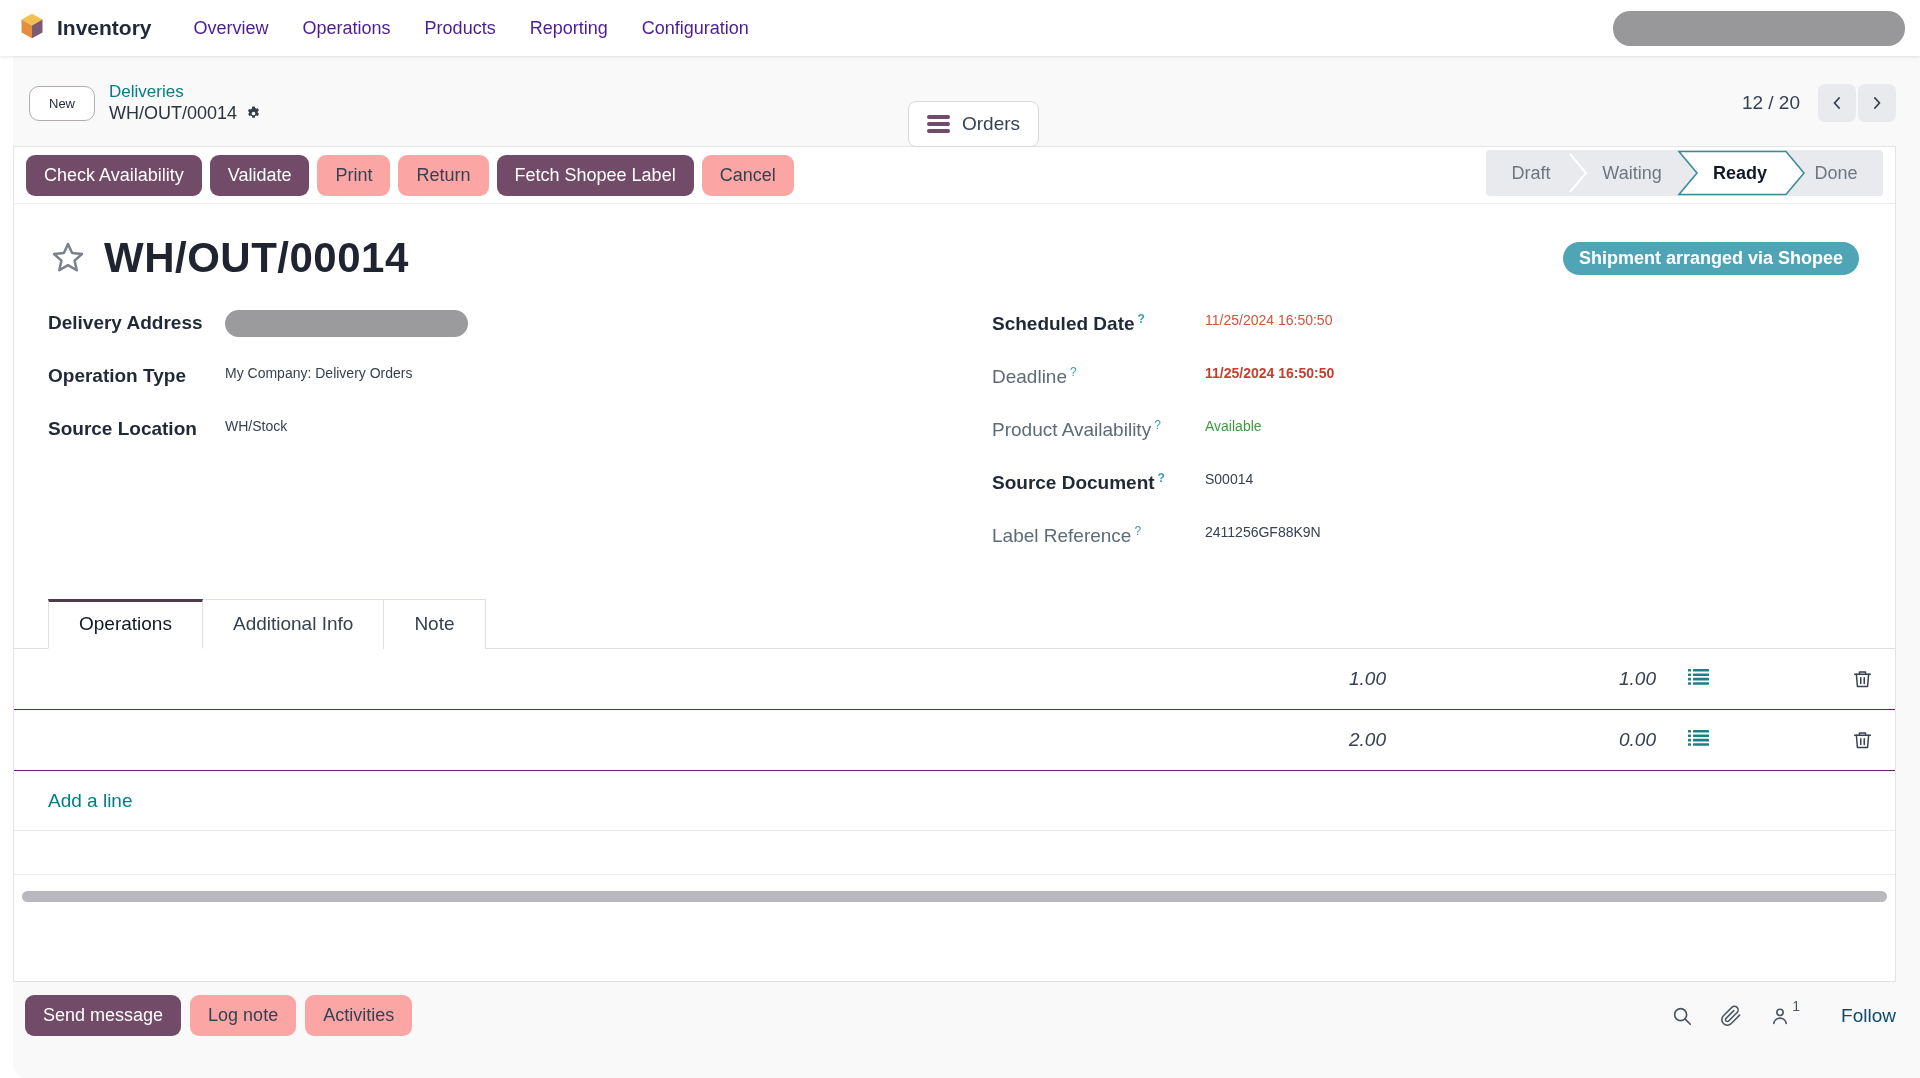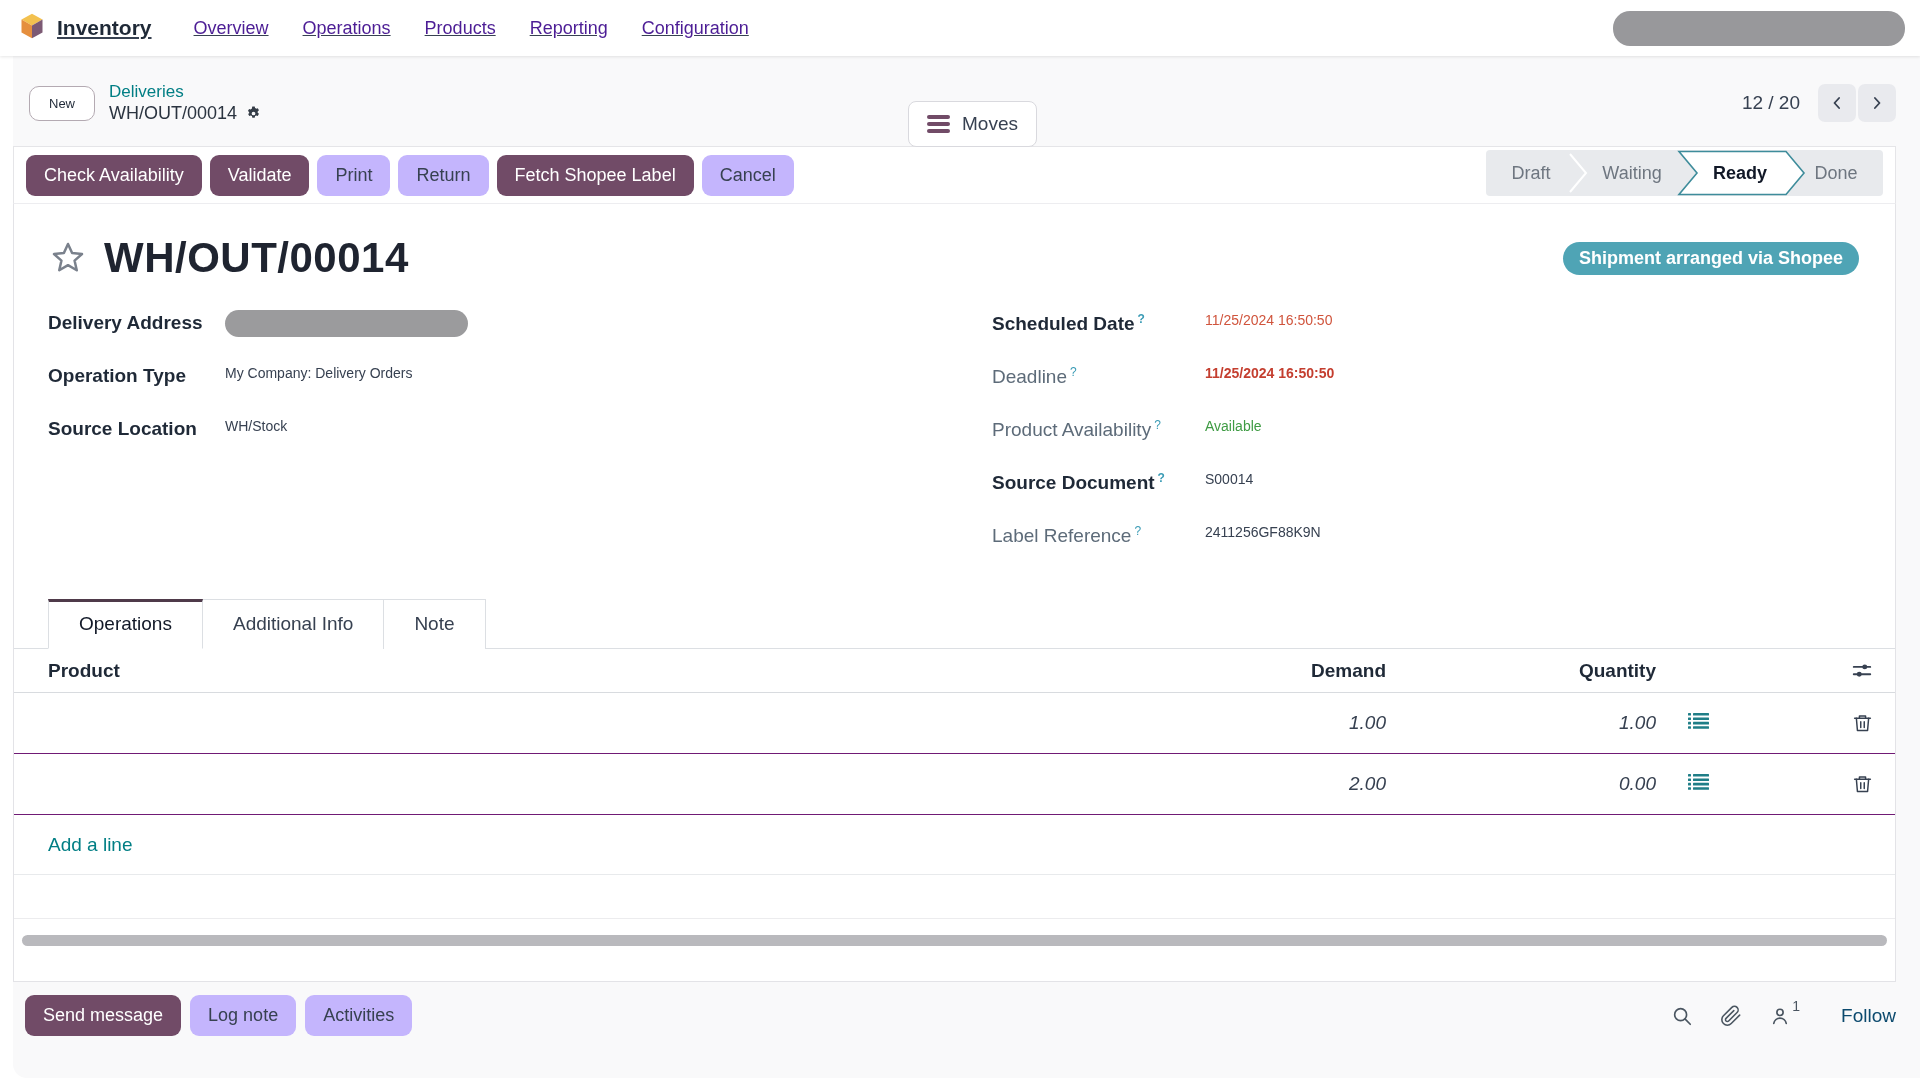--- a/index.html
+++ b/index.html
@@ -1,21 +1,21 @@
 <!DOCTYPE html>
 <html><head>
 <meta charset="utf-8">
 <style>
   * { margin:0; padding:0; box-sizing:border-box; }
   html,body { width:1920px; height:1078px; overflow:hidden; background:#fff;
               font-family:"Liberation Sans", sans-serif; color:#374151; }
 
   
   .navbar { height:56px; background:#fff; display:flex; align-items:center;
-            padding:0 15px 0 18px; box-shadow:0 1px 3px rgba(0,0,0,.10); position:relative; z-index:5;text-decoration:underline; }
+            padding:0 15px 0 18px; box-shadow:0 1px 3px rgba(0,0,0,.10); position:relative; z-index:5; }
   .brand { display:flex; align-items:center; gap:11px; margin-right:28px; cursor:pointer; }
   .brand-name { font-size:21px; font-weight:700; color:#1f2937; }
   .nav-menu { display:flex; align-items:center; gap:6px; }
   .nav-item { font-size:18px; color:#4c1d95; padding:9px 14px; border-radius:6px; cursor:pointer; }
   .systray-pill { margin-left:auto; width:292px; height:35px; border-radius:17px; background:#98989b; }
 
   
   .content { margin-left:13px; height:1022px; background:#f9f9fa;
              border-bottom-left-radius:14px; position:relative; }
 
@@ -39,21 +39,21 @@
   .pager-btn { width:38px; height:38px; background:#e9eaee; border:none; border-radius:7px;
                display:flex; align-items:center; justify-content:center; color:#374151; cursor:pointer; }
 
   
   .status-strip { margin-right:24px; height:58px; background:#fff; border:1px solid #e5e5e8;
                   border-bottom:1px solid #ededf0; display:flex; align-items:center;
                   padding:0 12px; gap:8px; }
   .btn { font-family:inherit; font-size:18px; font-weight:500; border:none; border-radius:9px;
          padding:10px 18px; cursor:pointer; white-space:nowrap;text-align:center; }
   .btn-primary { background:#714B67; color:#fff; }
-  .btn-secondary { background:#c4b5fd; color:#374151; }
+  .btn-secondary { background:#fca5a5; color:#374151; }
   .stepper { margin-left:auto; }
 
   
   .sheet { margin-right:24px; height:778px; background:#fff; border:1px solid #e3e3e7;
            border-top:none; display:flex; flex-direction:column; }
   .sheet-head { display:flex; align-items:center; justify-content:space-between;
                 padding:30px 36px 0 34px; }
   .title-wrap { display:flex; align-items:center; gap:16px; }
   .star { color:#7a818c; display:inline-flex; cursor:pointer; }
   .rec-title { font-size:42px; font-weight:700; color:#1f2430; letter-spacing:.5px; }
@@ -150,21 +150,21 @@
         </span>
       </span>
     </div>
 
     <button class="btn-moves">
       <span class="moves-ico">
           <i></i>
           <i></i>
           <i></i>
         </span>
-      <span>Moves</span>
+      <span>Orders</span>
     </button>
 
     <div class="pager-zone">
       <span class="pager-text">12 / 20</span>
       <div class="pager-btns">
         <button class="pager-btn">
           <svg width="20" height="20" viewBox="0 0 24 24" fill="none" stroke="currentColor" stroke-width="2.2" stroke-linecap="round" stroke-linejoin="round">
               <polyline points="14.5,6 9,12 14.5,18"></polyline>
             </svg>
         </button>
@@ -263,36 +263,20 @@
       </div>
     </div>
 
     <div class="tabs-bar">
       <div class="tab active">Operations</div>
       <div class="tab">Additional Info</div>
       <div class="tab">Note</div>
     </div>
 
     <div>
-      <div class="t-header">
-        <div class="c-product">Product</div>
-        <div class="c-num" style="font-weight:700;color:#1f2937">Demand</div>
-        <div class="c-num" style="font-weight:700;color:#1f2937">Quantity</div>
-        <div></div>
-        <div class="c-end">
-          <span class="sliders">
-            <svg width="22" height="22" viewBox="0 0 24 24" stroke="currentColor" fill="currentColor" stroke-linecap="round">
-              <line x1="3" y1="7.5" x2="21" y2="7.5" stroke-width="2"></line>
-              <circle cx="15" cy="7.5" r="2.7" stroke="none"></circle>
-              <line x1="3" y1="15.5" x2="21" y2="15.5" stroke-width="2"></line>
-              <circle cx="9" cy="15.5" r="2.7" stroke="none"></circle>
-            </svg>
-          </span>
-        </div>
-      </div>
 
       <div class="t-row">
         <div class="c-product"><span class="pill row-pill-1"></span></div>
         <div class="c-num">1.00</div>
         <div class="c-num">1.00</div>
         <div class="c-icon">
           <span class="list-ico">
             <svg width="21" height="18" viewBox="0 0 21 18" fill="currentColor">
               <rect x="0" y="1" width="3" height="2.6" rx="0.5"></rect>
                 <rect x="5" y="1" width="16" height="2.6" rx="0.5"></rect>

